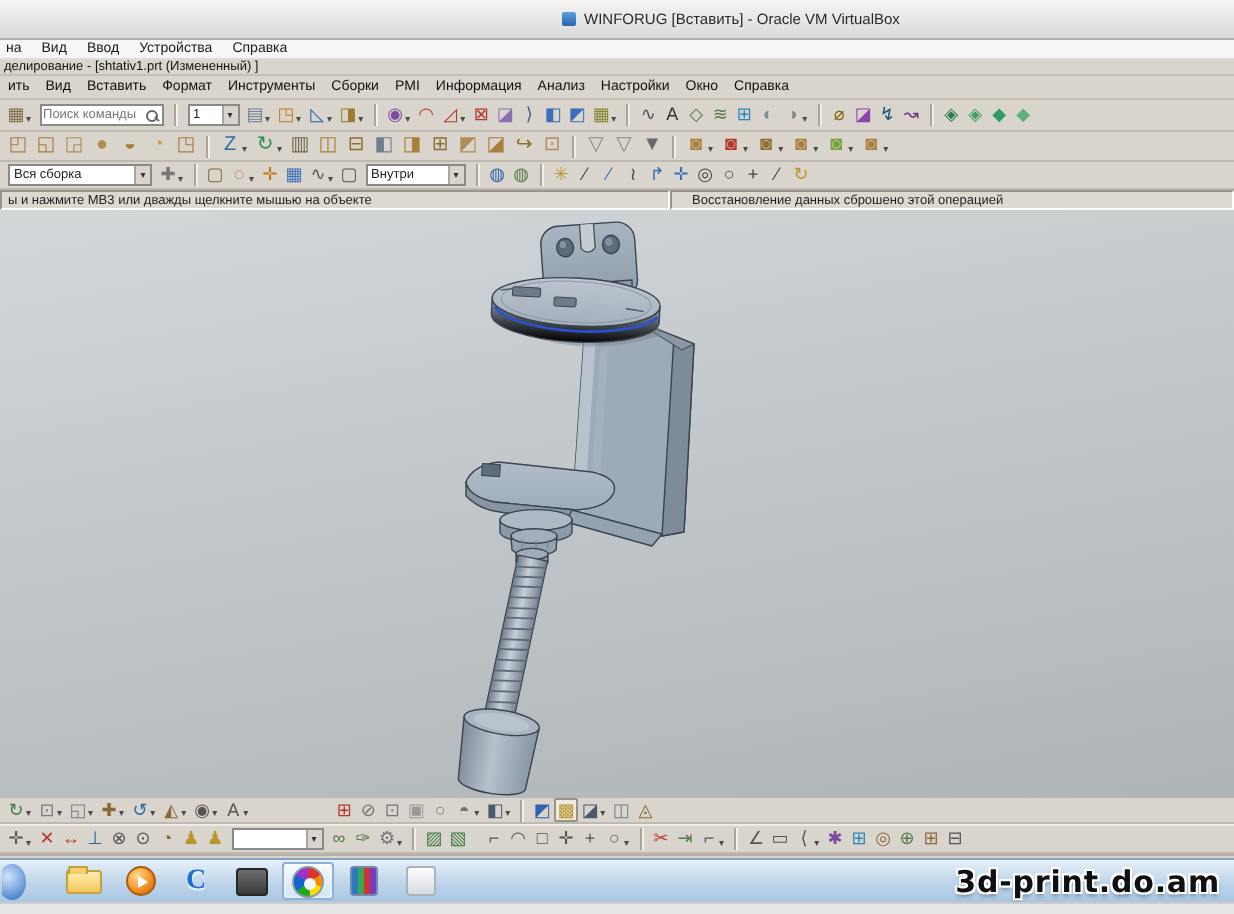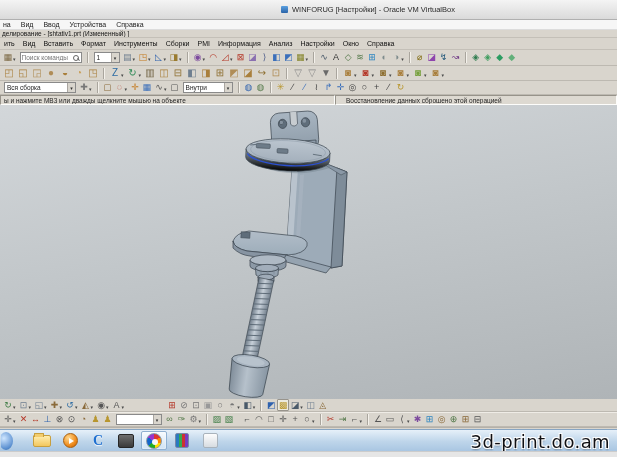--- a/index.html
+++ b/index.html
@@ -62,33 +62,33 @@
   .k-player{width:15px;height:15px;border-radius:50%;background:radial-gradient(circle at 35% 30%,#ffd98e,#ef8c1e 60%,#c05c05);border:1px solid #a95f0e;position:relative;}
   .k-player::after{content:"";position:absolute;left:5px;top:4px;border-left:5px solid #ffffff;border-top:3px solid transparent;border-bottom:3px solid transparent;}
   .k-cletter{font-size:14px;line-height:14px;font-weight:bold;color:#1e6fd0;font-family:"Liberation Serif",serif;text-shadow:0 1px 1px #ffffff;}
   .k-dark{width:16px;height:14px;background:linear-gradient(#6e6e6e,#3a3a3a);border:1px solid #262626;border-radius:2px;color:#dddddd;font-size:8px;display:flex;align-items:center;justify-content:center;}
   .k-nx{width:16px;height:16px;border-radius:50%;border:1px solid #8898a8;position:relative;
         background:conic-gradient(#d33 0 60deg,#f80 60deg 110deg,#fd0 110deg 170deg,#2a2 170deg 230deg,#16c 230deg 300deg,#93c 300deg 360deg);}
   .k-nx::after{content:"";position:absolute;left:5px;top:5px;width:6px;height:6px;border-radius:50%;background:#f4f7fa;}
   .k-bars{width:14px;height:15px;border-radius:2px;border:1px solid #7788aa;
           background:repeating-linear-gradient(90deg,#2a7ac0 0 3px,#34a853 3px 6px,#cc3333 6px 9px,#7a3bc0 9px 12px);}
   .k-plain{width:15px;height:15px;background:linear-gradient(#fdfdfd,#d7dce1);border:1px solid #a9b3bc;border-radius:2px;}
-  .watermark{position:absolute;right:7px;top:50%;transform:translateY(-50%);font-size:18px;font-weight:normal;color:#101014;letter-spacing:.4px;
+  .watermark{position:absolute;right:7px;top:50%;transform:translateY(-50%);font-size:15px;font-weight:bold;color:#101014;letter-spacing:.4px;
              font-family:"DejaVu Sans",sans-serif;
              text-shadow:-1px -1px 0 #ffffff,1px -1px 0 #ffffff,-1px 1px 0 #ffffff,1px 1px 0 #ffffff,0 2px 2px rgba(0,0,0,.35);}
   .strip{height:6px;background:#e6e6e6;border-top:1px solid #cccccc;}
 </style>
 </head>
 <body>
 
 <div class="screen">
 
   <div class="vm-title">
     <span class="vbx"></span>
-    <span class="t">WINFORUG [Настройки] - Oracle VM VirtualBox</span>
+    <span class="t">WINFORUG [Вставить] - Oracle VM VirtualBox</span>
   </div>
 
   <div class="vm-menu">
       <span class="mi">на</span>
       <span class="mi">Вид</span>
       <span class="mi">Ввод</span>
       <span class="mi">Устройства</span>
       <span class="mi">Справка</span>
     </div>
 

